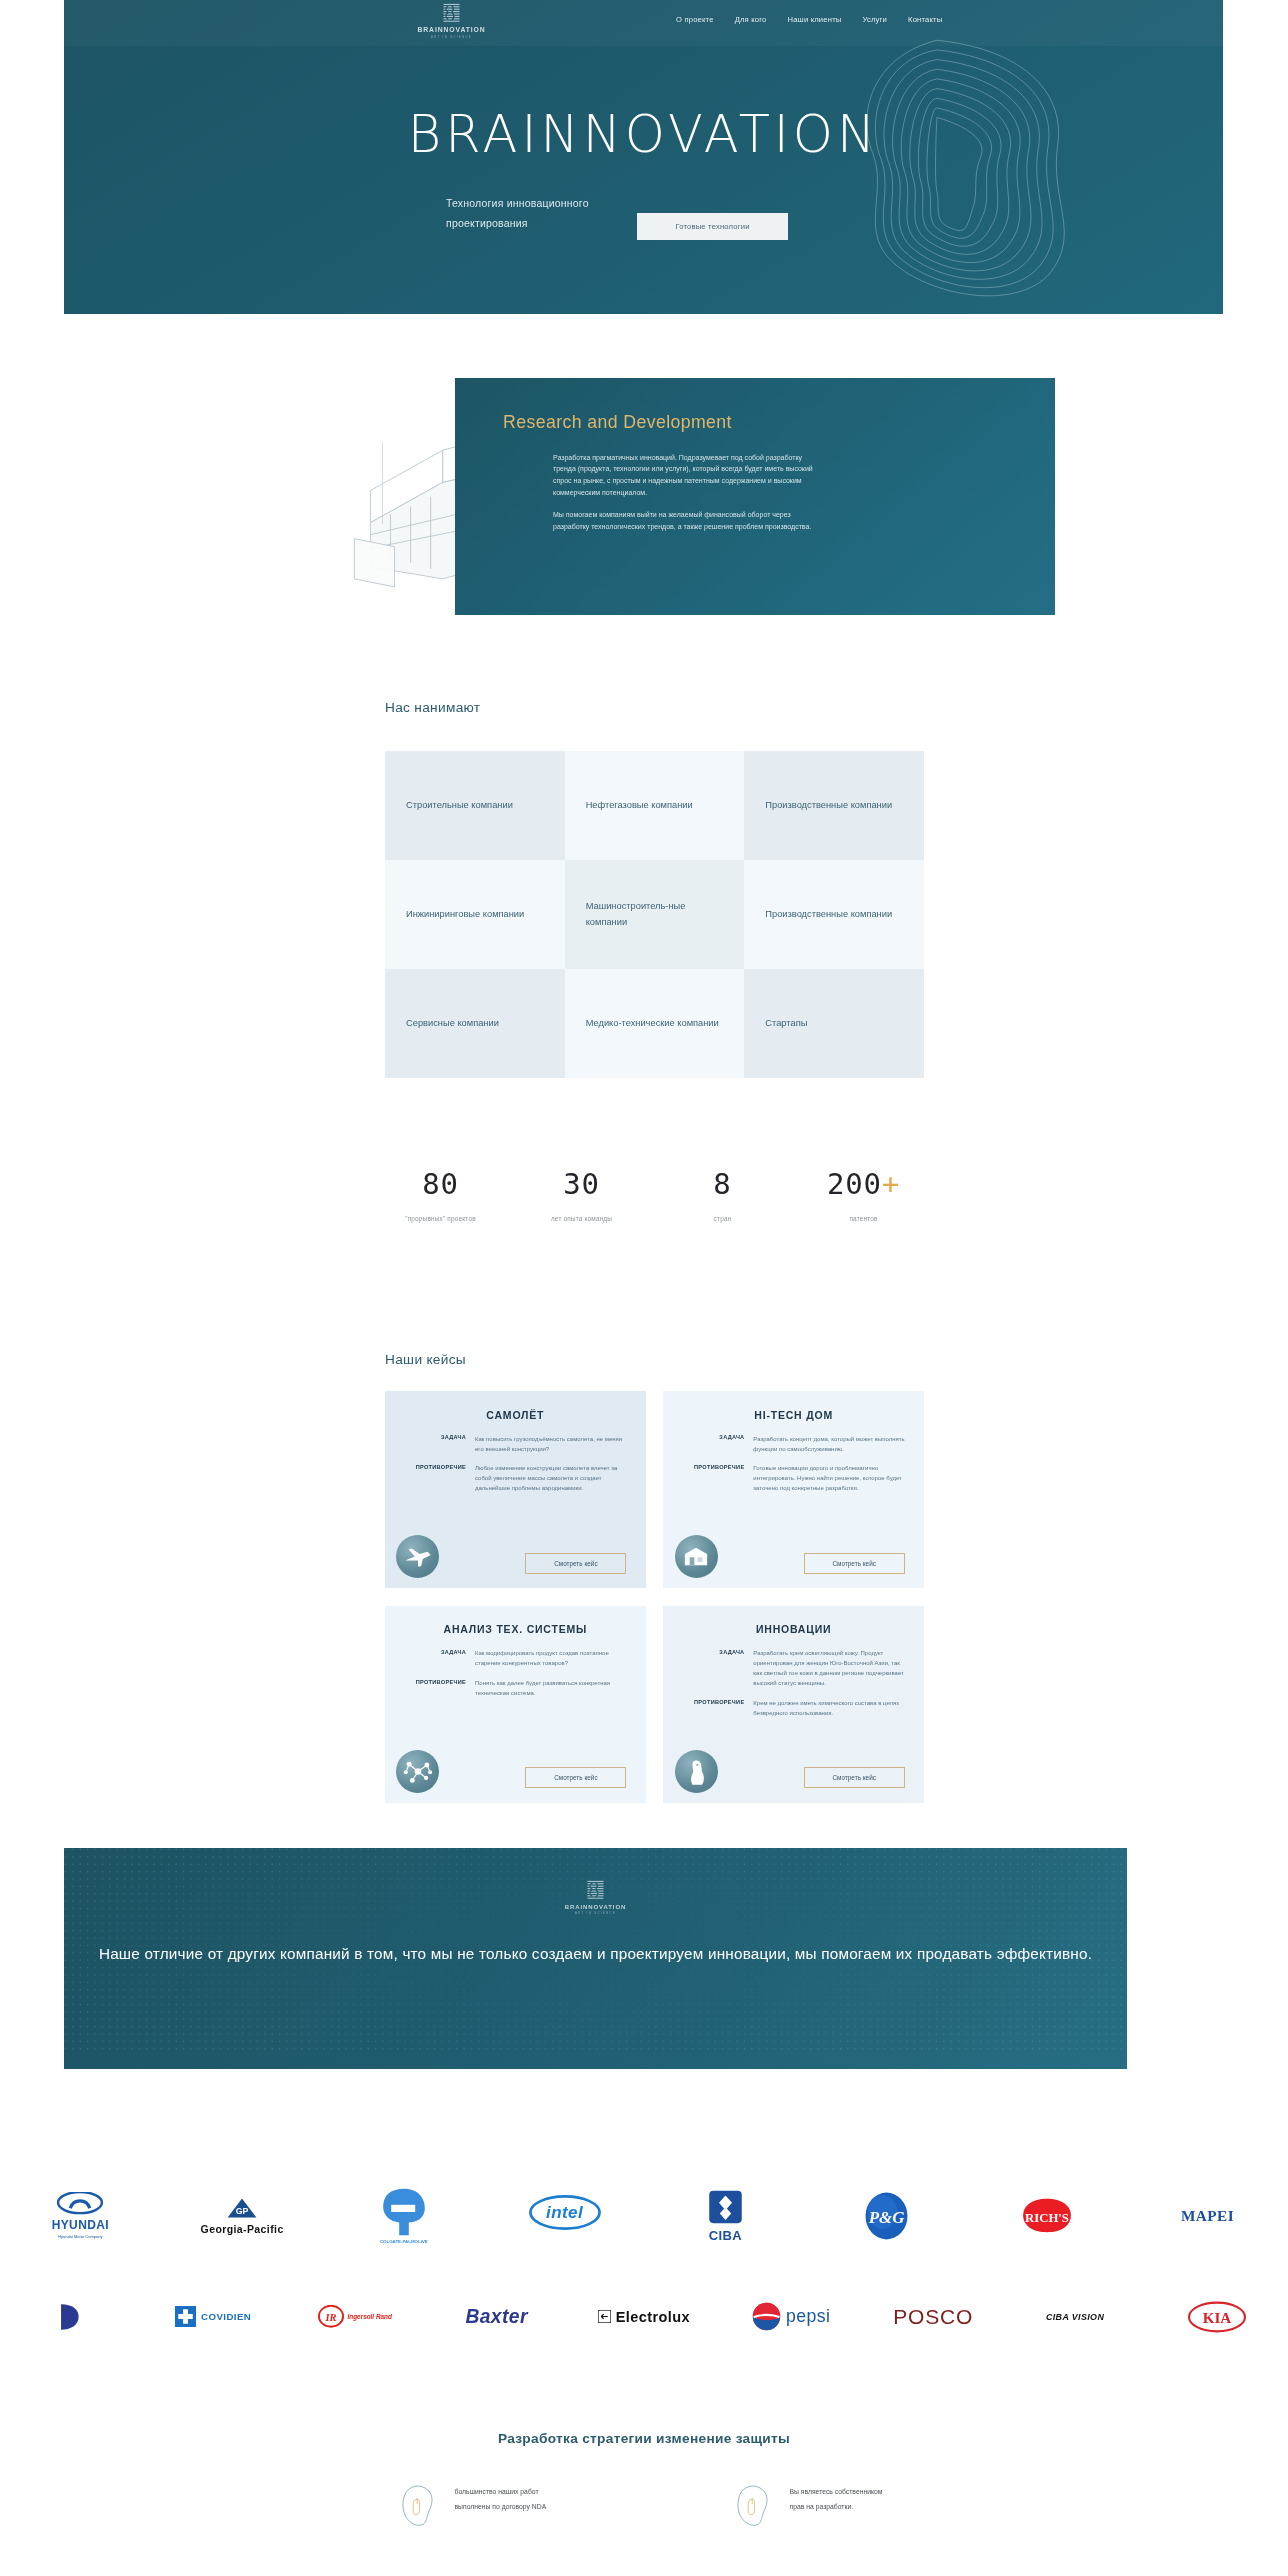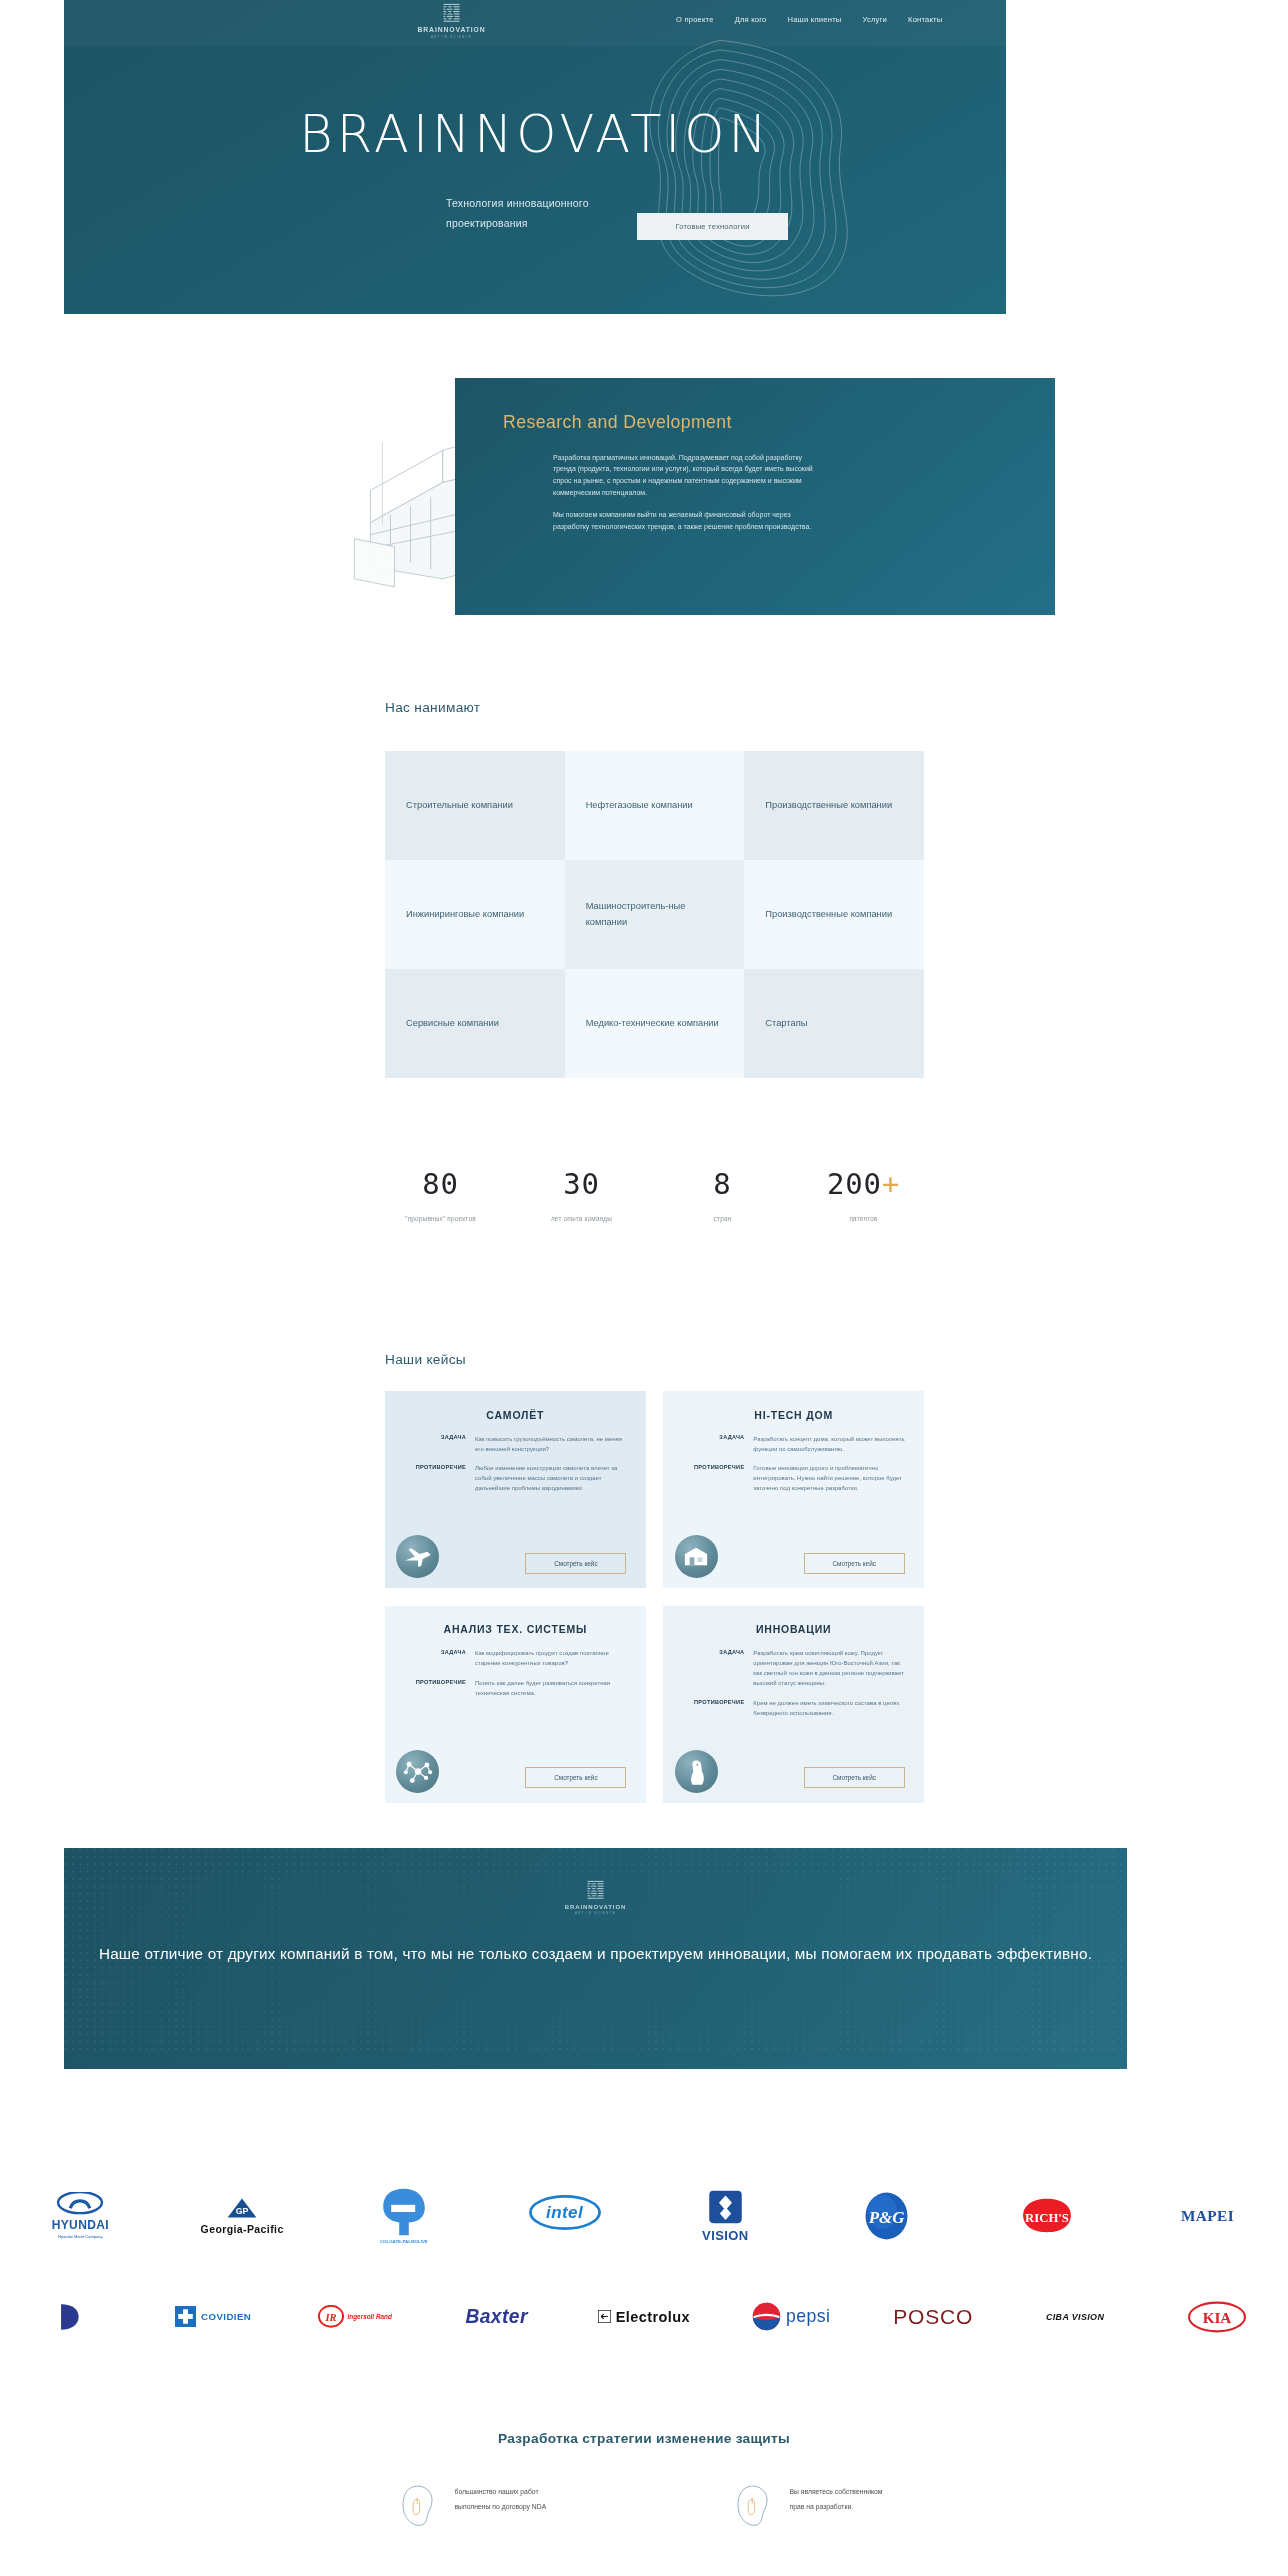--- a/index.html
+++ b/index.html
@@ -4,21 +4,21 @@
 <style>
   *{box-sizing:border-box;margin:0;padding:0;}
   body{
     width:1288px;height:2576px;
     background:#ffffff;
     font-family:"Liberation Sans", sans-serif;
     overflow:hidden;position:relative;
   }
   
   .hero{
-    position:absolute;left:64px;top:0;width:942px;height:314px;
+    position:absolute;left:64px;top:0;width:1159px;height:314px;
     background:linear-gradient(150deg,#1d5465 0%,#1e5a6c 40%,#21687c 100%);
     overflow:hidden;
   }
   .navbar{
     position:relative;height:46px;width:100%;
     background:rgba(255,255,255,0.035);
     display:flex;align-items:center;z-index:5;
   }
   .brand{
     position:absolute;left:339px;top:1.6px;
@@ -455,21 +455,21 @@
         </svg>
       <div class="logo-txt" style="color:#1b7ed0;font-size:17px;margin-top:-29px;font-style:italic;">intel</div>
       <div style="height:16px;"></div>
     </div>
     <div class="logo">
       <svg width="39" height="39" viewBox="0 0 48 48">
           <rect x="4" y="2" width="40" height="40" rx="5" fill="#1d4f9c"></rect>
           <path d="M24 8 L32 17 L24 26 L16 17Z" fill="#ffffff"></path>
           <path d="M24 22 L31 30 L24 38 L17 30Z" fill="#ffffff"></path>
         </svg>
-      <div class="logo-txt" style="color:#1d4f9c;font-size:13px;">VISION</div>
+      <div class="logo-txt" style="color:#1d4f9c;font-size:13px;">CIBA</div>
     </div>
     <div class="logo">
       <svg width="47" height="50" viewBox="0 0 58 62">
           <ellipse cx="29" cy="31" rx="26" ry="29" fill="#1b5fbd"></ellipse>
           <ellipse cx="24" cy="26" rx="18" ry="21" fill="#2f7ad6" opacity=".45"></ellipse>
           <text x="29" y="40" font-size="21" fill="#ffffff" text-anchor="middle" font-family="Liberation Serif, serif" font-style="italic" font-weight="bold">P&amp;G</text>
         </svg>
     </div>
     <div class="logo">
       <svg width="50" height="35" viewBox="0 0 62 44">

